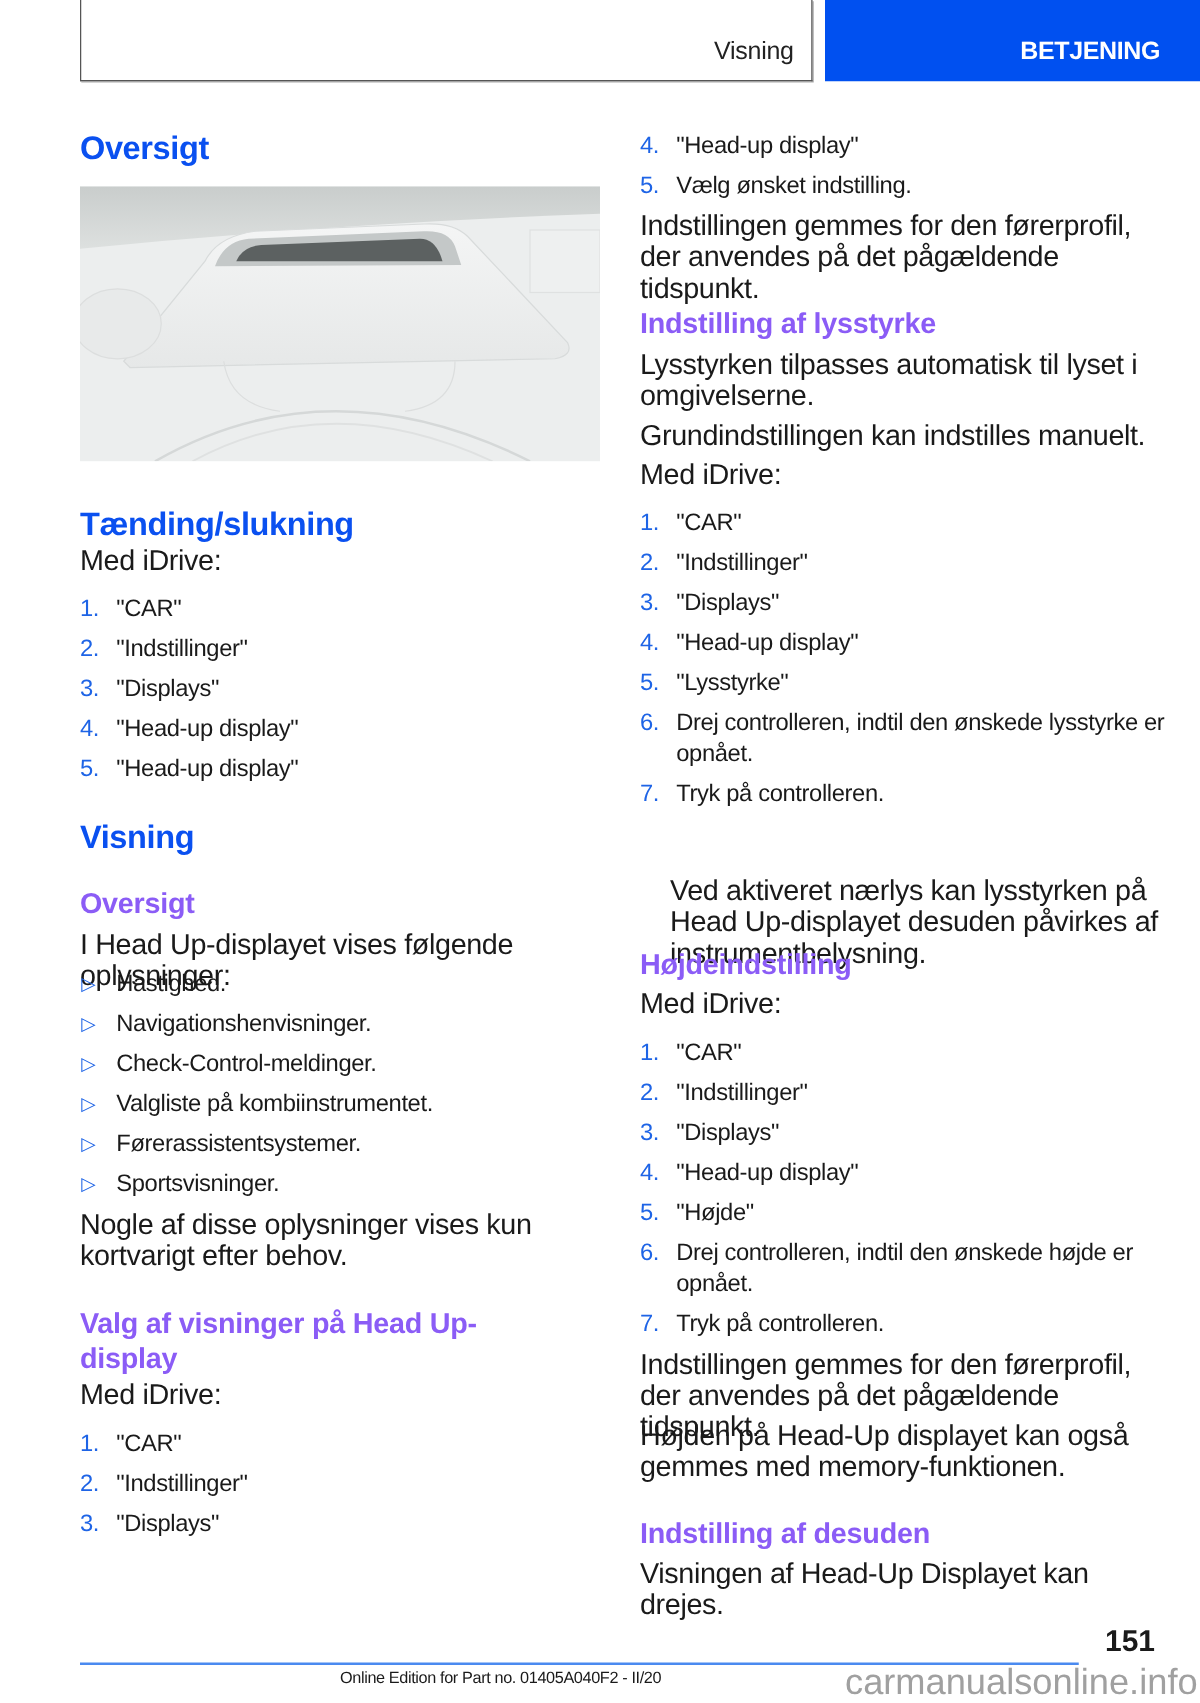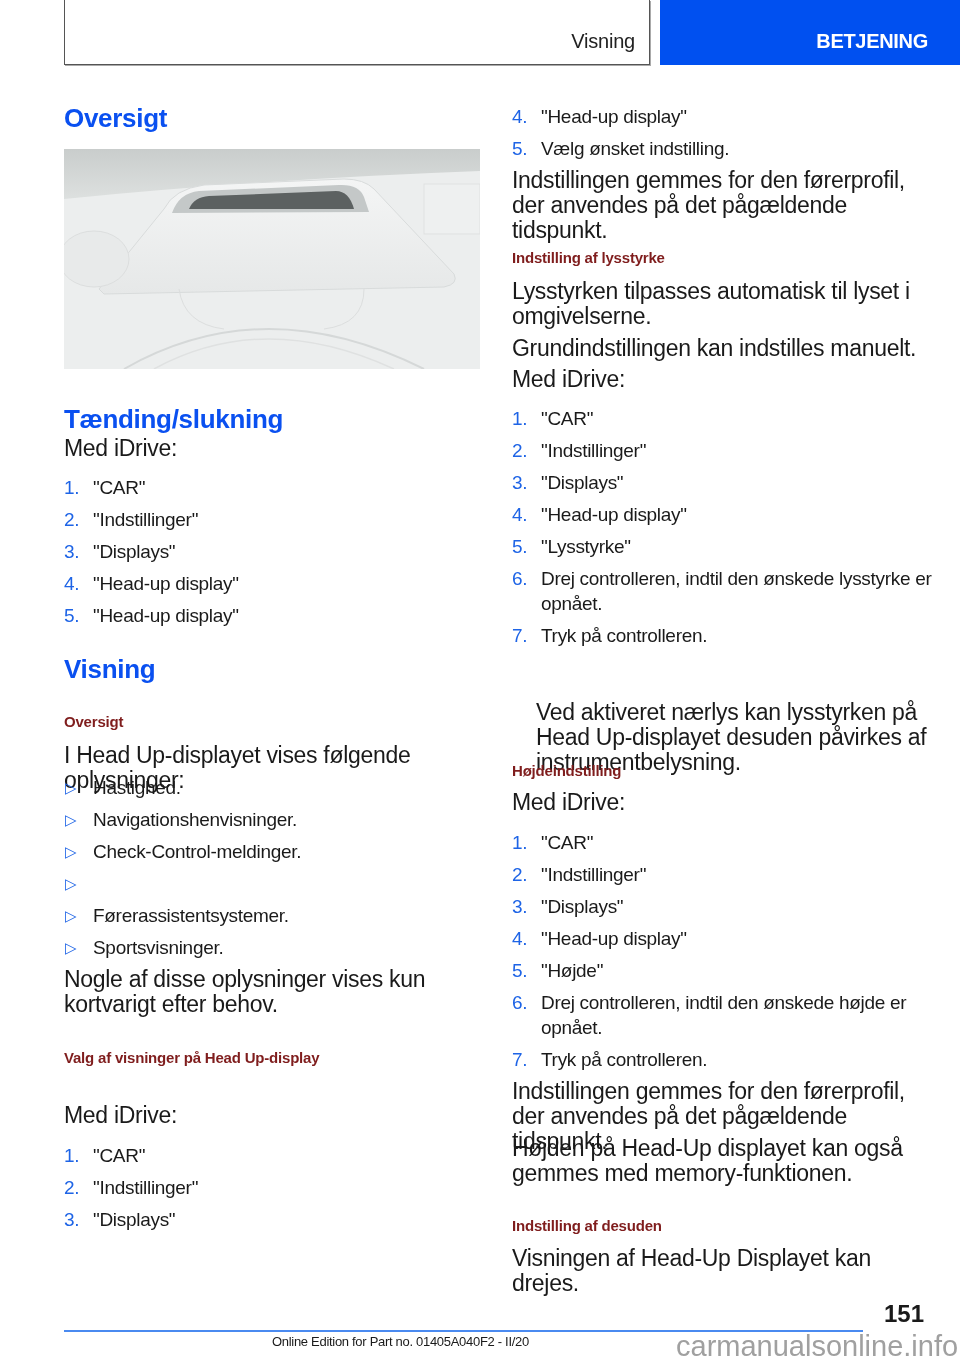--- a/index.html
+++ b/index.html
@@ -23,21 +23,21 @@
     .hdr-right .lbl {
       position: absolute; right: 32px; top: 30px; font-size: 20px; font-weight: bold;
       color: #ffffff; letter-spacing: -0.3px;
     }
 
     .h1 {
       position: absolute; font-size: 26px; font-weight: bold; color: #0a50f0;
       letter-spacing: -0.3px;
     }
     .h2 {
-      position: absolute; font-size: 15px; font-weight: bold; color: #7f1d1d;
+      position: absolute; font-size: 23px; font-weight: bold; color: #8b5cf6;
       line-height: 28px; letter-spacing: -0.2px;
     }
     .p {
       position: absolute; font-size: 23px; line-height: 25px; color: #1a1a1a;
       letter-spacing: -0.3px; width: 420px;
     }
     .li {
       position: absolute; font-size: 19px; line-height: 25px; color: #1a1a1a;
       letter-spacing: -0.3px; width: 420px; padding-left: 29px;
     }
@@ -113,21 +113,21 @@
 <div class="li" style="left:64px; top:571px;"><span class="num">4.</span><span>"Head-up display"</span></div>
 <div class="li" style="left:64px; top:603px;"><span class="num">5.</span><span>"Head-up display"</span></div>
 
 <div class="h1" style="left:64px; top:654px;">Visning</div>
 <div class="h2" style="left:64px; top:708px;">Oversigt</div>
 <div class="p" style="left:64px; top:743px;">I Head Up-displayet vises følgende oplysninger:</div>
 
 <div class="li" style="left:64px; top:775px;"><span class="bul">▷</span><span>Hastighed.</span></div>
 <div class="li" style="left:64px; top:807px;"><span class="bul">▷</span><span>Navigationshenvisninger.</span></div>
 <div class="li" style="left:64px; top:839px;"><span class="bul">▷</span><span>Check-Control-meldinger.</span></div>
-<div class="li" style="left:64px; top:871px;"><span class="bul">▷</span></div>
+<div class="li" style="left:64px; top:871px;"><span class="bul">▷</span><span>Valgliste på kombiinstrumentet.</span></div>
 <div class="li" style="left:64px; top:903px;"><span class="bul">▷</span><span>Førerassistentsystemer.</span></div>
 <div class="li" style="left:64px; top:935px;"><span class="bul">▷</span><span>Sportsvisninger.</span></div>
 
 <div class="p" style="left:64px; top:967px; width:400px;">Nogle af disse oplysninger vises kun kortvarigt efter behov.</div>
 
 <div class="h2" style="left:64px; top:1044px; width:360px;">Valg af visninger på Head Up-display</div>
 <div class="p" style="left:64px; top:1103px;">Med iDrive:</div>
 
 <div class="li" style="left:64px; top:1143px;"><span class="num">1.</span><span>"CAR"</span></div>
 <div class="li" style="left:64px; top:1175px;"><span class="num">2.</span><span>"Indstillinger"</span></div>

